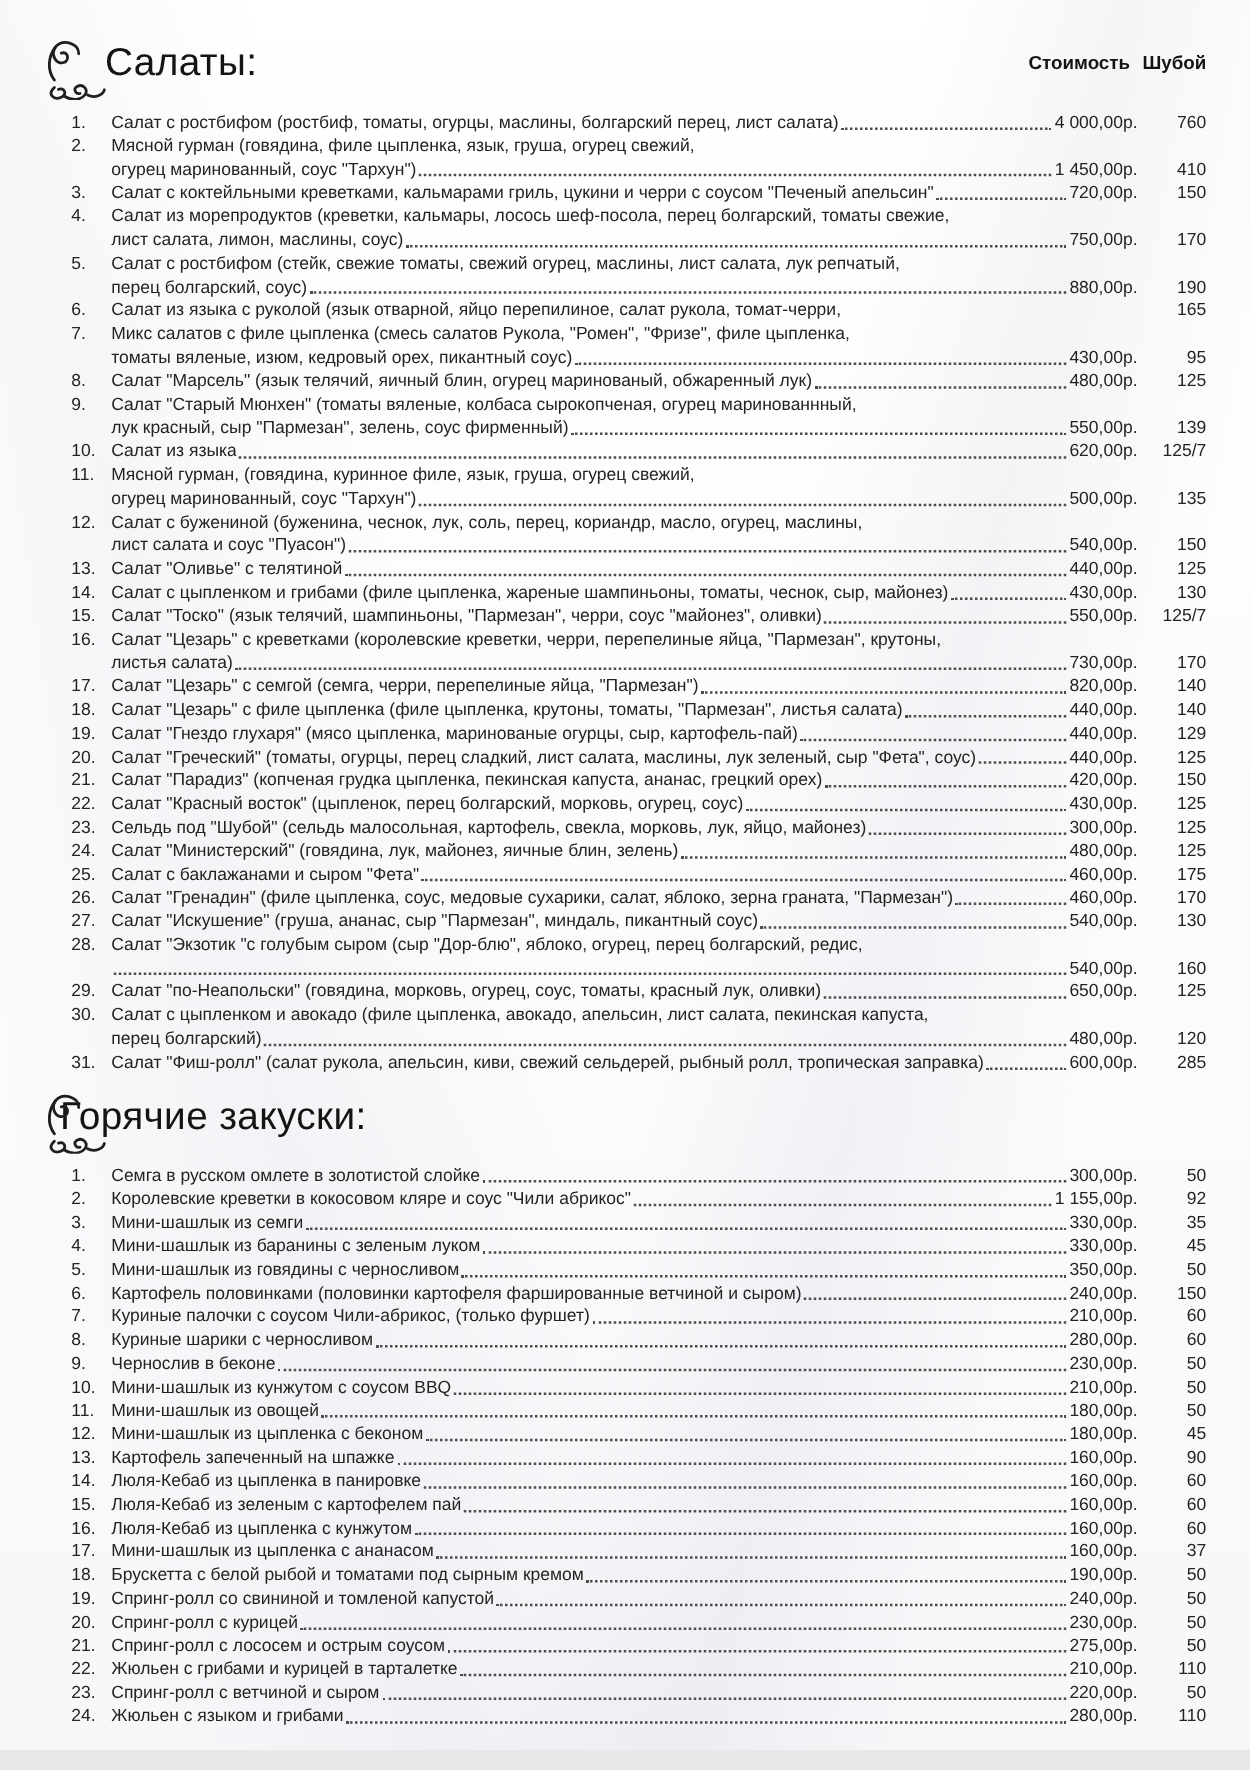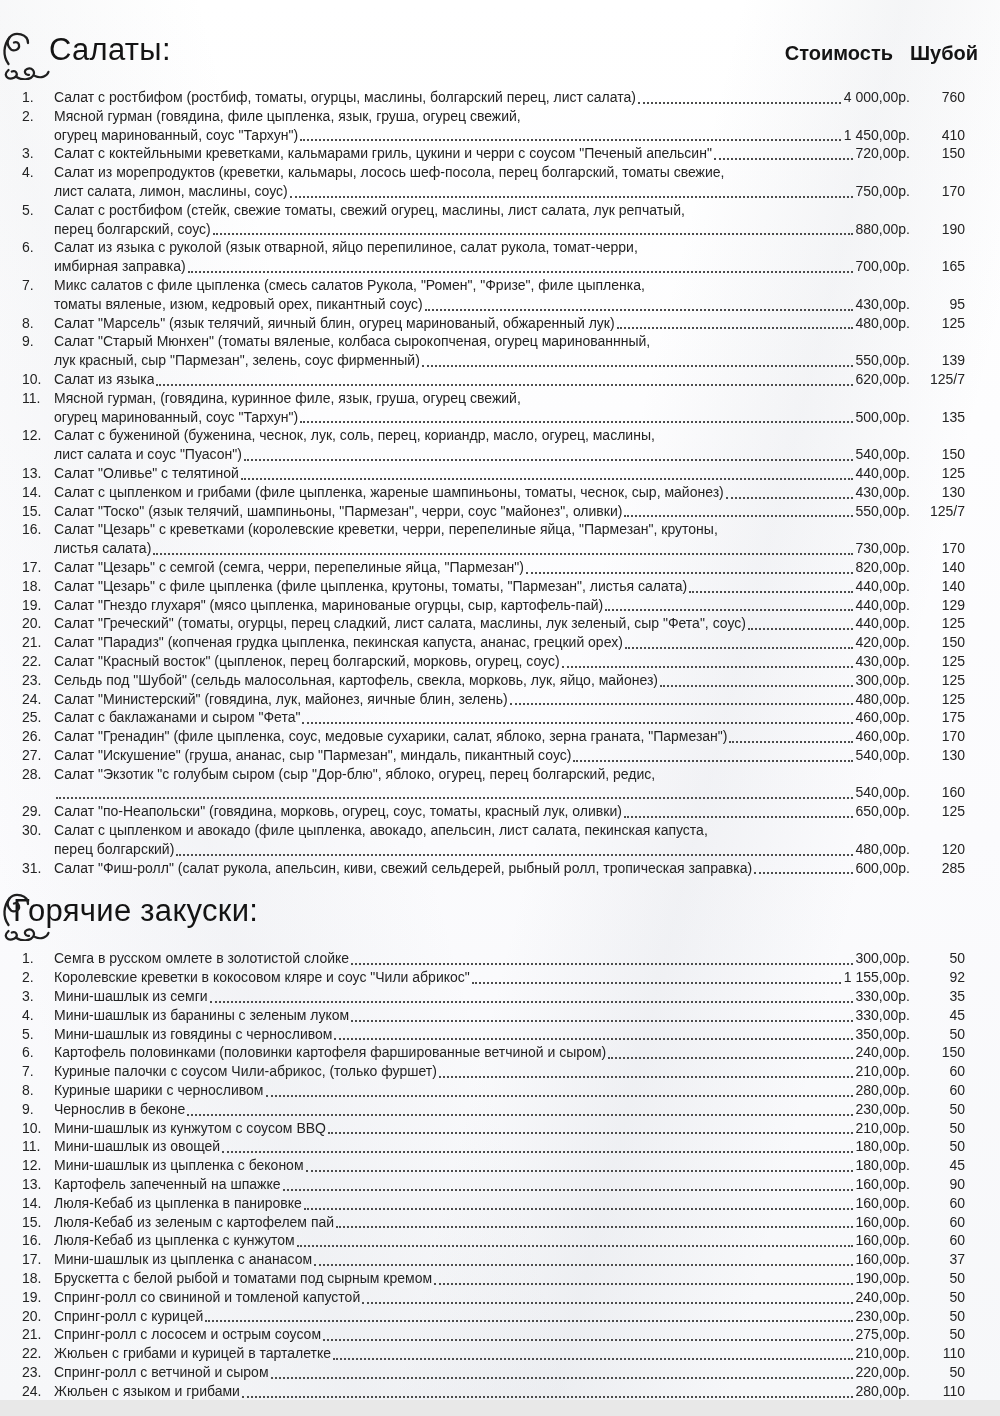--- a/index.html
+++ b/index.html
@@ -1,21 +1,21 @@
 <!DOCTYPE html>
 <html><head>
 <meta charset="utf-8">
 <style>
   html,body { margin:0; padding:0; background:#e8e8e8; }
   .page {
     position:relative;
     width:1000px; height:1400px;
     margin:0 auto;
     box-sizing:border-box;
-    padding:30px 35px 0 22px;
+    padding:30px 35px 0 57px;
     overflow:hidden;
     font-family:"Liberation Sans","DejaVu Sans",sans-serif;
     color:#232323;
     background:
       linear-gradient(104deg, rgba(255,255,255,0) 55%, rgba(150,158,172,0.10) 67%, rgba(255,255,255,0) 80%),
       linear-gradient(255deg, rgba(255,255,255,0) 58%, rgba(150,158,172,0.08) 74%, rgba(255,255,255,0) 90%),
       linear-gradient(180deg, #ffffff 0%, #fbfbfd 60%, #f6f7f9 100%);
   }
   .menu-section { position:relative; }
   .menu-section + .menu-section { margin-top:14px; }
@@ -24,22 +24,22 @@
   .flourish { position:absolute; left:0; top:0; width:54px; height:50px; }
   .section-title {
     margin:0; font-size:31px; font-weight:400; letter-spacing:0.3px;
     color:#141414; line-height:40px; white-space:nowrap;
   }
   .menu-section:nth-child(1) .section-title { padding-left:52px; }
   .menu-section:nth-child(2) .section-title { padding-left:16px; }
 
   .col-heads {
     position:absolute; left:25px; right:0; top:12px;
-    display:grid; grid-template-columns:1fr 55px; column-gap:11px;
-    font-size:20px; font-weight:bold; color:#141414; pointer-events:none;
+    display:grid; grid-template-columns:1fr 55px; column-gap:0;
+    font-size:15px; font-weight:bold; color:#141414; pointer-events:none;
   }
   .col-price { text-align:right; padding-right:6px; }
   .col-grams { text-align:right; }
 
   .rows { position:relative; }
   .row { display:grid; grid-template-columns:32px 1fr 55px; }
   .num, .pline, .lline, .grams { font-size:14px; line-height:18.8px; }
   .num { white-space:nowrap; }
   .pline { white-space:nowrap; overflow:hidden; }
   .lline { display:flex; align-items:flex-end; min-width:0; }
@@ -131,25 +131,20 @@
                 <span class="price">880,00р.</span>
               </div>
             </div>
     <div class="grams">190</div>
   </div>
 
   <div class="row">
     <div class="num">6.</div>
     <div class="body">
               <div class="pline">Салат из языка с руколой (язык отварной, яйцо перепилиное, салат рукола, томат-черри,</div>
-              <div class="lline">
-                <span class="nm">имбирная заправка)</span>
-                <span class="leader"></span>
-                <span class="price">700,00р.</span>
-              </div>
             </div>
     <div class="grams">165</div>
   </div>
 
   <div class="row">
     <div class="num">7.</div>
     <div class="body">
               <div class="pline">Микс салатов с филе цыпленка (смесь салатов Рукола, "Ромен", "Фризе", филе цыпленка,</div>
               <div class="lline">
                 <span class="nm">томаты вяленые, изюм, кедровый орех, пикантный соус)</span>

